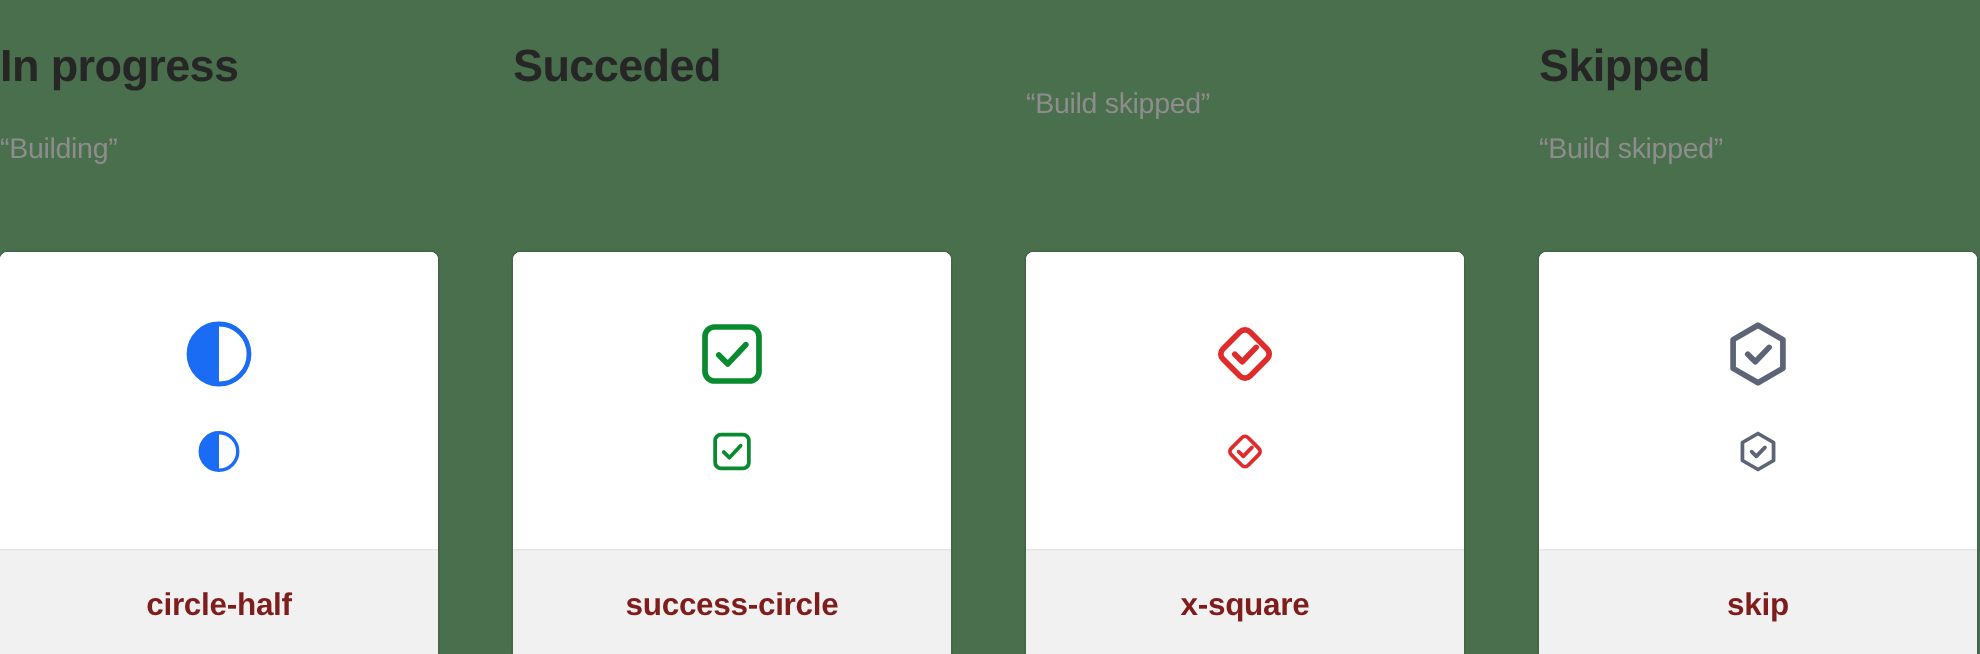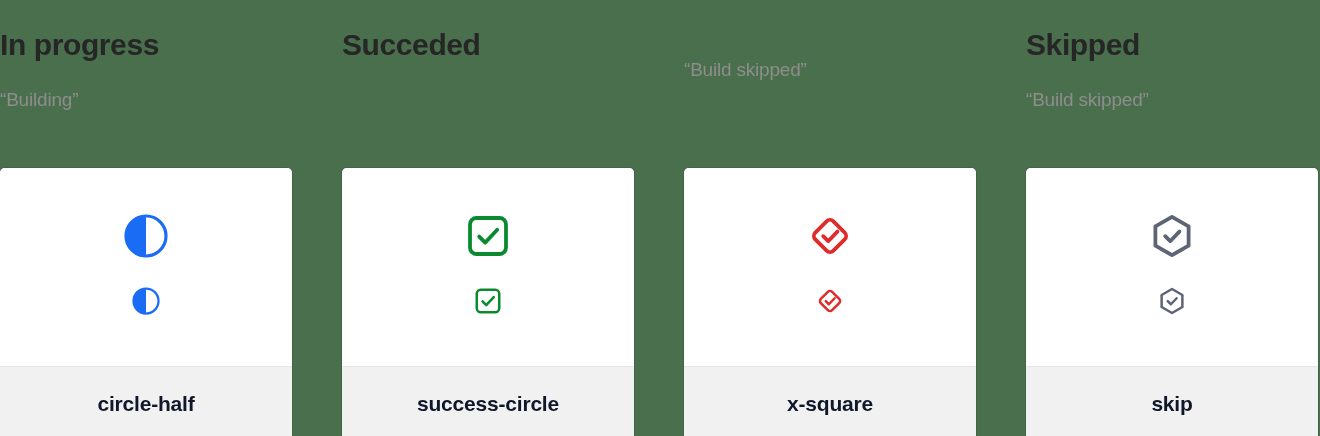--- a/index.html
+++ b/index.html
@@ -87,21 +87,21 @@
     flex: 0 0 73px;
     background: #f1f1f1;
     display: flex;
     align-items: center;
     justify-content: center;
     border-top: 1px solid #e6e6e6;
   }
   .card-label {
     font-size: 21px;
     font-weight: 700;
-    color: #0f172a;
+    color: #7f1d1d;
     letter-spacing: -0.2px;
     white-space: nowrap;
   }
 </style>
 </head>
 <body>
 
 <div class="board">
 
   <div class="column col-0">

